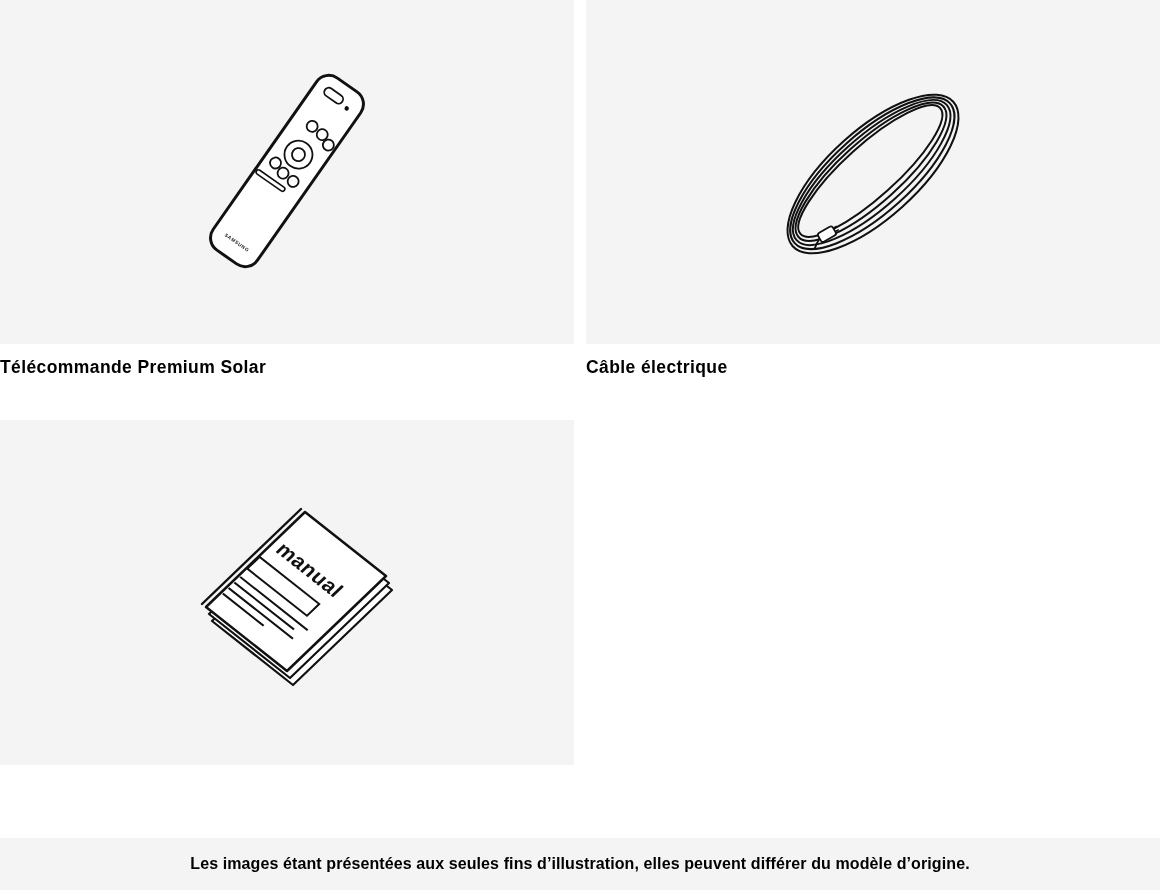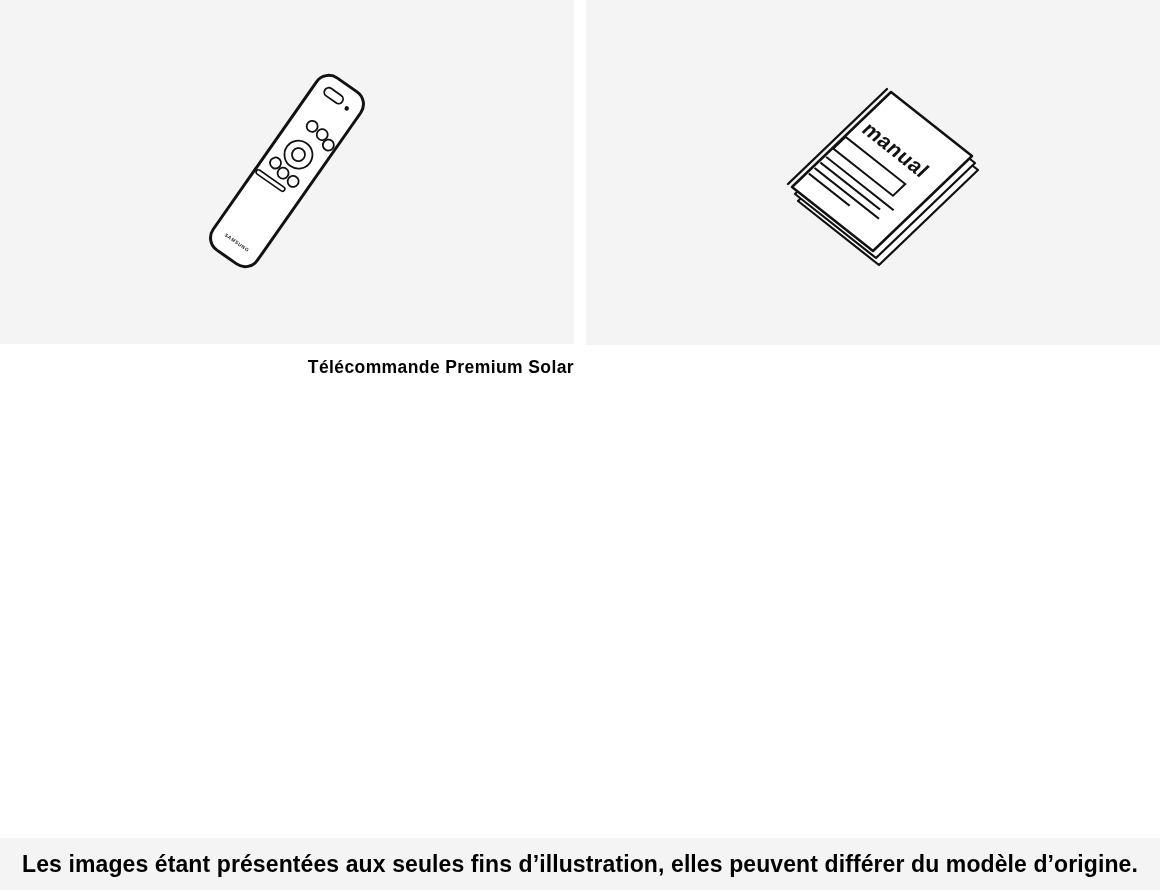--- a/index.html
+++ b/index.html
@@ -25,36 +25,36 @@
   }
   .panel{
     background:var(--panel-bg);
     height:344px;
     display:flex;align-items:center;justify-content:center;
   }
   .row2 .panel{height:345px;}
   .cap{
     height:76px;
     padding-top:13px;
-    text-align:right;
+    text-align:left;
     font-size:17.5px;
     font-weight:bold;
     letter-spacing:.4px;
     color:var(--text);
   }
   .row2 .cap{height:73px;padding-top:12px;}
   .cell-empty{background:var(--page-bg);}
   .footbar{
     height:52px;
     background:var(--panel-bg);
     display:flex;align-items:center;justify-content:center;
   }
   .footbar p{
     margin:0;
-    font-size:23px;
+    font-size:16px;
     font-weight:bold;
     letter-spacing:.1px;
     color:var(--text);
   }
   svg{display:block;}
   .ln{fill:none;stroke:var(--ink);}
   .fw{fill:#fff;stroke:var(--ink);}
   .svg-label{fill:var(--ink);font-family:"Liberation Sans",sans-serif;font-weight:bold;}
 </style>
 </head>
@@ -78,20 +78,39 @@
           <circle class="fw" cx="-2" cy="4" r="5.5" stroke-width="1.8"></circle>
           <circle class="fw" cx="11" cy="5" r="5.5" stroke-width="1.8"></circle>
           <rect class="fw" x="-25" y="15" width="34" height="4.6" rx="2.3" stroke-width="1.6"></rect>
           <text class="svg-label" x="0" y="89" font-size="4.8" letter-spacing="0.6" text-anchor="middle" fill="#333">SAMSUNG</text>
         </g>
       </svg>
     </div>
     <div class="cap">Télécommande Premium Solar</div>
   </section>
 
+  <section class="cell row1">
+    <div class="panel">
+      <svg viewBox="0 0 574 344" width="574" height="344">
+        <g transform="translate(287,174) rotate(-42)">
+          <ellipse class="ln" cx="0" cy="0" rx="108" ry="44" stroke-width="2"></ellipse>
+          <ellipse class="ln" cx="0" cy="-1" rx="104.5" ry="39.5" stroke-width="2"></ellipse>
+          <ellipse class="ln" cx="0" cy="-2" rx="101" ry="35" stroke-width="2"></ellipse>
+          <ellipse class="ln" cx="0" cy="-3" rx="97.5" ry="30.5" stroke-width="2"></ellipse>
+          <ellipse class="ln" cx="0" cy="-4" rx="94" ry="26" stroke-width="2"></ellipse>
+          <g transform="translate(-74,14) rotate(12)">
+            <path class="ln" d="M-9,0 Q-15,3 -19,7" stroke-width="1.8"></path>
+            <rect class="fw" x="-9" y="-5" width="17" height="10" rx="2.5" stroke-width="1.8"></rect>
+            <path class="ln" d="M8,-2 L12,-2 M8,2 L12,2" stroke-width="1.5"></path>
+          </g>
+        </g>
+      </svg>
+    </div>
+    <div class="cap">Câble électrique</div>
+  </section>
 
   <section class="cell row2">
     <div class="panel">
       <svg viewBox="0 0 574 345" width="574" height="345">
         <g>
           <path class="fw" d="M311,106 L392,170 L293,265 L212,201 Z" stroke-width="2.2" stroke-linejoin="round"></path>
           <path class="fw" d="M308,99 L389,163 L290,258 L209,194 Z" stroke-width="2.2" stroke-linejoin="round"></path>
           <path class="ln" d="M301,89 L202,184" stroke-width="2.4" stroke-linecap="round"></path>
           <path class="fw" d="M305,92 L386,156 L287,251 L206,187 Z" stroke-width="2.5" stroke-linejoin="round"></path>
           <g transform="matrix(0.785,0.620,-0.722,0.692,305,92)">

